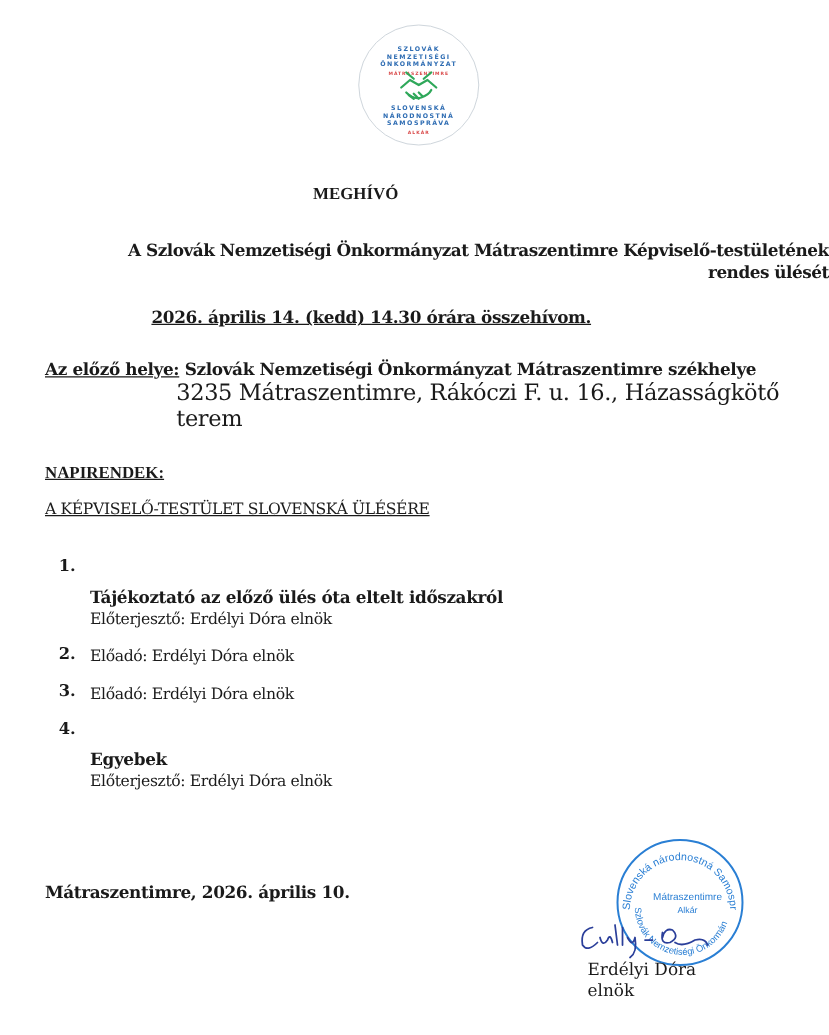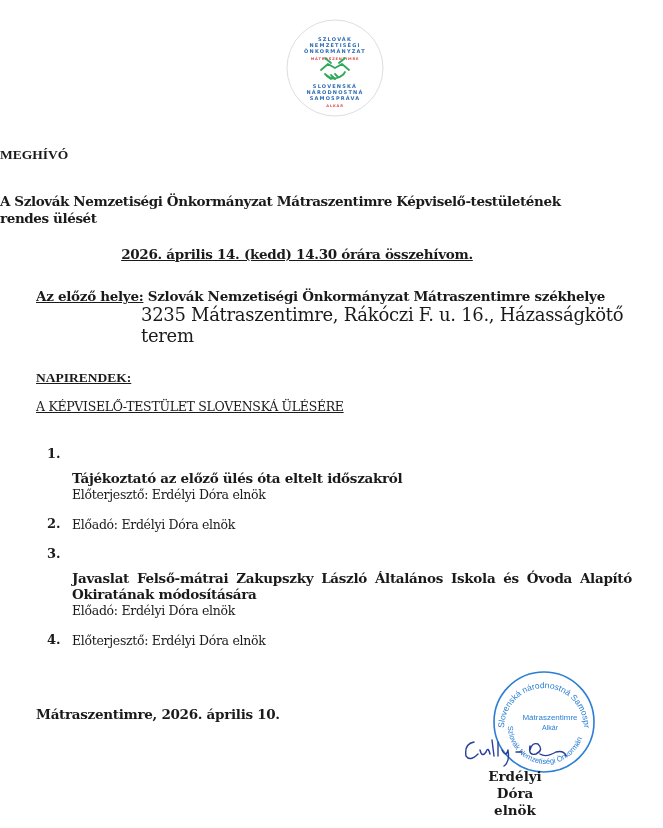--- a/index.html
+++ b/index.html
@@ -1,37 +1,37 @@
 <!DOCTYPE html>
 <html><head>
 <meta charset="utf-8">
 <style>
   html, body { margin:0; padding:0; background:#ffffff; }
   body { width:663px; height:828px; position:relative; overflow:hidden; font-family:"DejaVu Serif", serif; color:#1a1a1a; }
   .abs { position:absolute; }
   .logo { left:285px; top:18px; width:100px; height:100px; }
-  .title { left:0; width:569px; top:147px; text-align:left; font-weight:bold; font-size:13.5px; font-family:"Liberation Serif", serif; }
-  .intro { left:0; width:663px; top:193px; text-align:left; font-weight:bold; font-size:13.5px; line-height:17px; font-family:"DejaVu Serif", serif; letter-spacing:-0.4px; }
+  .title { left:0; width:569px; top:147px; text-align:center; font-weight:bold; font-size:13.5px; font-family:"Liberation Serif", serif; }
+  .intro { left:0; width:663px; top:193px; text-align:right; font-weight:bold; font-size:13.5px; line-height:17px; font-family:"DejaVu Serif", serif; letter-spacing:-0.4px; }
   .date-line { left:0; width:594px; top:246px; text-align:center; font-weight:bold; font-size:13.5px; text-decoration:underline; letter-spacing:-0.3px; }
   .venue { left:36px; top:288px; font-size:13.5px; font-weight:bold; letter-spacing:-0.3px; }
   .venue .lbl { text-decoration:underline; }
   .address { left:141px; top:304px; font-size:18px; letter-spacing:-0.3px; }
   .napirend { left:36px; top:370px; font-size:13.5px; font-weight:bold; text-decoration:underline; font-family:"Liberation Serif", serif;text-align:center; }
   .sub { left:36px; top:399px; font-size:12.5px; text-decoration:underline; letter-spacing:-0.3px; }
   .items { left:47px; top:446px; width:585px; }
   .item { display:flex; margin-bottom:13px; }
   .item .num { width:25px; font-weight:bold; font-size:13px; }
   .item .body { flex:1; }
   .item .t { font-weight:bold; font-size:13.5px; line-height:16px; letter-spacing:-0.3px;margin-top:24px; }
   .item .t.just { text-align:justify; text-align-last:left; }
   .item .p { font-size:12.5px; line-height:17px; letter-spacing:-0.3px; }
   .place-date { left:36px; top:706px; font-size:13.5px; font-weight:bold; letter-spacing:-0.3px; }
   .stamp { left:490px; top:668px; width:108px; height:108px; }
   .signature { left:460px; top:728px; width:110px; height:40px; }
-  .signer { left:470px; top:768px; font-size:13.5px; font-weight:bold; text-align:center; width:90px; line-height:17px; }
+  .signer { left:470px; top:768px; font-size:13.5px; font-weight:normal; width:90px; line-height:17px; }
 </style>
 </head>
 <body>
 
 <div class="abs logo">
   <svg width="100" height="100" viewBox="0 0 100 100">
     <circle cx="50" cy="50" r="48" fill="#fff" stroke="#cfd6dc" stroke-width="0.8"></circle>
     <text x="50" y="23" text-anchor="middle" font-size="5" font-weight="bold" fill="#2f6db3" letter-spacing="1.2" font-family="DejaVu Sans, sans-serif">SZLOVÁK</text>
     <text x="50" y="29" text-anchor="middle" font-size="5" font-weight="bold" fill="#2f6db3" letter-spacing="1.2" font-family="DejaVu Sans, sans-serif">NEMZETISÉGI</text>
     <text x="50" y="35" text-anchor="middle" font-size="5" font-weight="bold" fill="#2f6db3" letter-spacing="1.2" font-family="DejaVu Sans, sans-serif">ÖNKORMÁNYZAT</text>
@@ -77,27 +77,27 @@
   </div>
   <div class="item">
     <div class="num">2.</div>
     <div class="body">
       <div class="p">Előadó: Erdélyi Dóra elnök</div>
     </div>
   </div>
   <div class="item">
     <div class="num">3.</div>
     <div class="body">
-      <div class="t just">Javaslat Felső-mátrai Zakupszky László Általános Iskola és Óvoda Alapító Okiratának módosítására</div>
       <div class="p">Előadó: Erdélyi Dóra elnök</div>
     </div>
   </div>
   <div class="item">
     <div class="num">4.</div>
     <div class="body">
+      <div class="t">Egyebek</div>
       <div class="p">Előterjesztő: Erdélyi Dóra elnök</div>
     </div>
   </div>
 </div>
 
 <div class="abs place-date">Mátraszentimre, 2026. április 10.</div>
 
 <div class="abs stamp">
   <svg width="108" height="108" viewBox="0 0 108 108">
     <defs>

